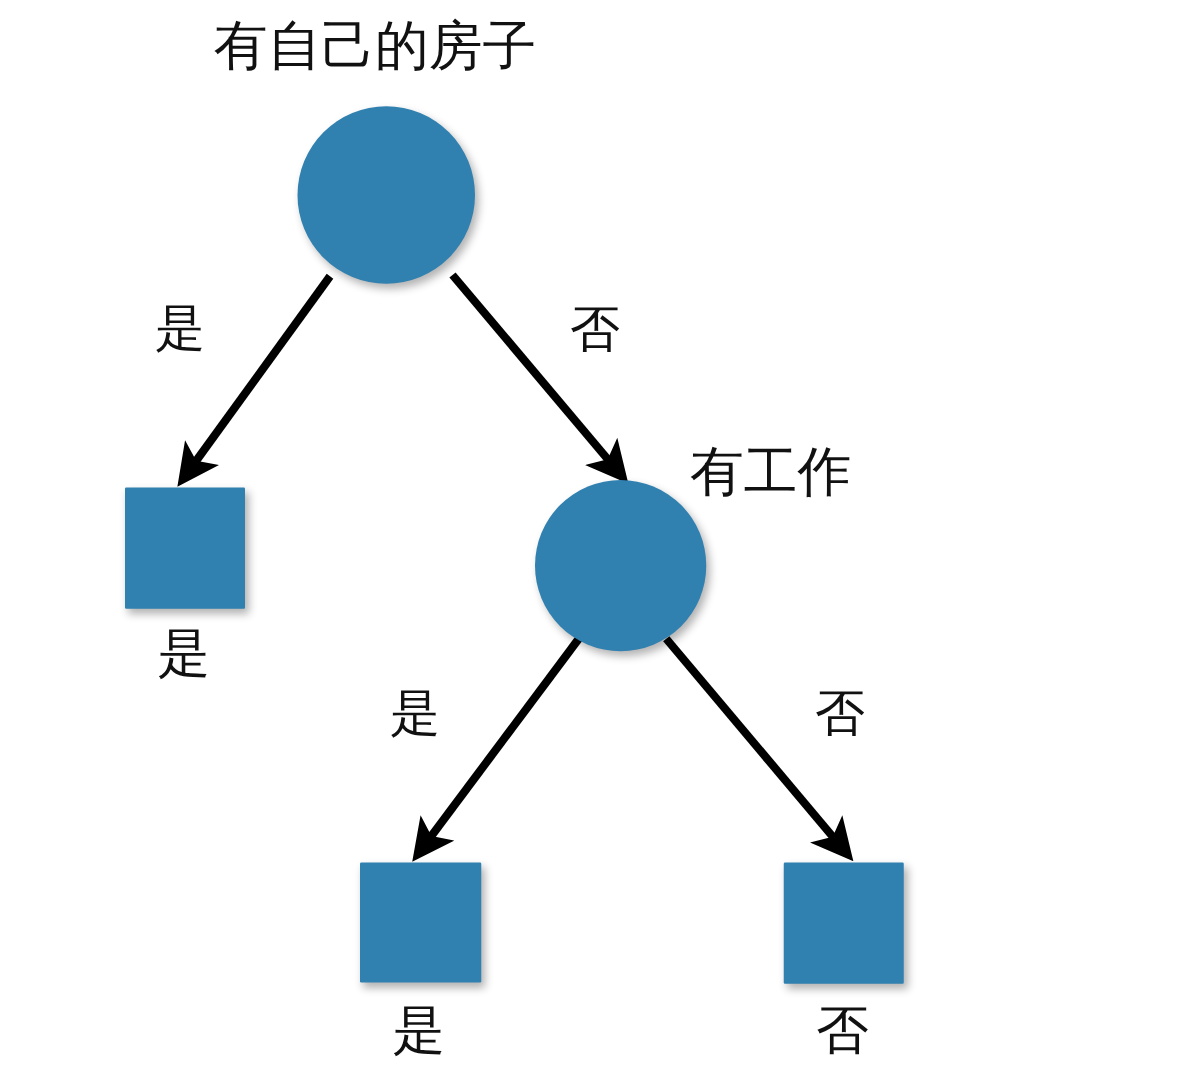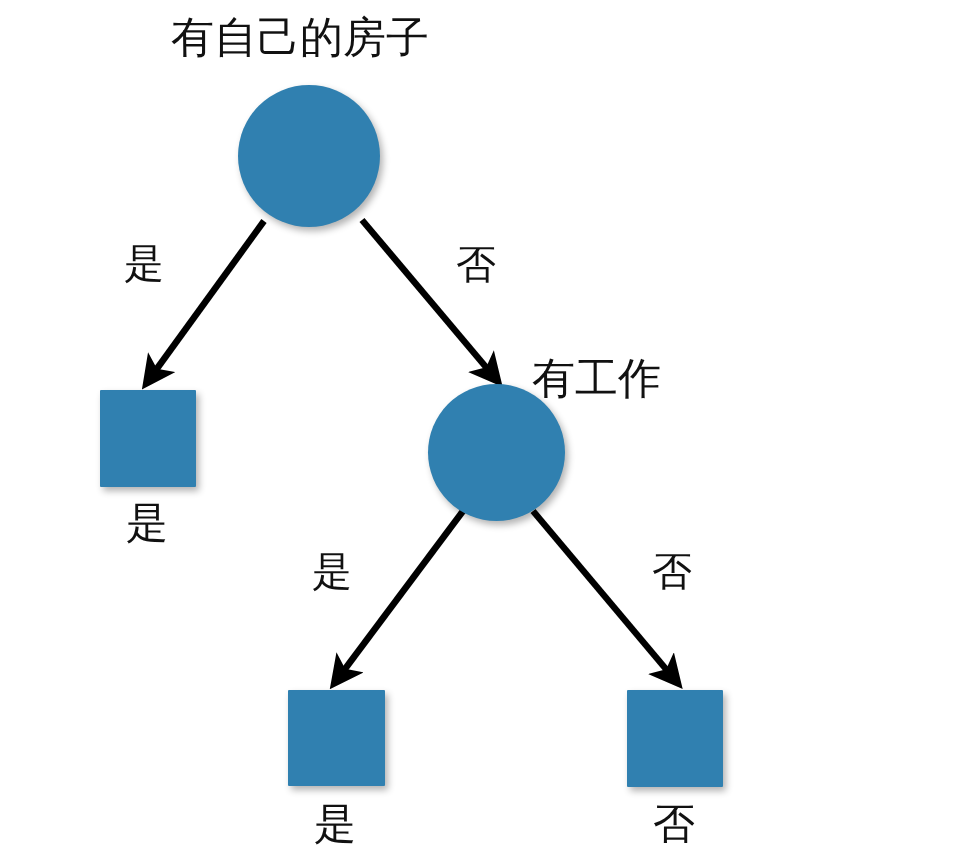--- a/index.html
+++ b/index.html
@@ -80,21 +80,21 @@
   <div class="node-shape node-circle" style="left:238px; top:85px; width:142px; height:142px;"></div>
 
   <div class="cjk-label node-title" style="left:171px; top:16px;">有自己的房子</div>
 
   <div class="node-shape node-square" style="left:100px; top:390px; width:96px; height:97px;"></div>
 
   <div class="cjk-label leaf-label" style="left:126px; top:502px;">是</div>
 
   <div class="node-shape node-circle" style="left:428px; top:384px; width:137px; height:137px;"></div>
 
-  <div class="cjk-label node-title" style="left:532px; top:357px;">有工作</div>
+  <div class="cjk-label node-title" style="left:552px; top:357px;">有工作</div>
 
   <div class="node-shape node-square" style="left:288px; top:690px; width:97px; height:96px;"></div>
 
   <div class="cjk-label leaf-label" style="left:314px; top:803px;">是</div>
 
   <div class="node-shape node-square" style="left:627px; top:690px; width:96px; height:97px;"></div>
 
   <div class="cjk-label leaf-label" style="left:653px; top:803px;">否</div>
 
   <div class="cjk-label edge-label" style="left:124px; top:243px;">是</div>

